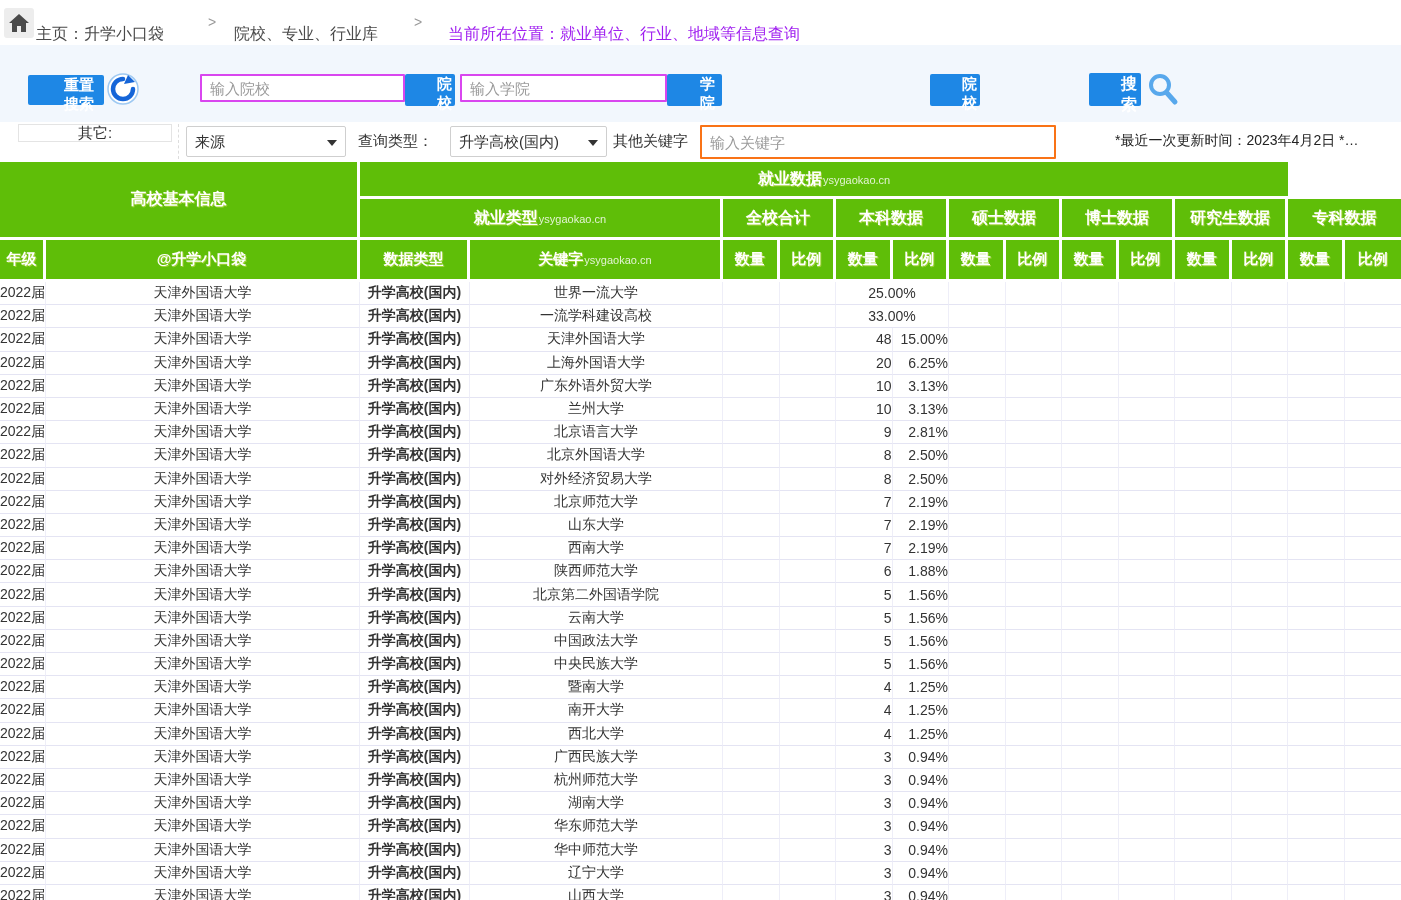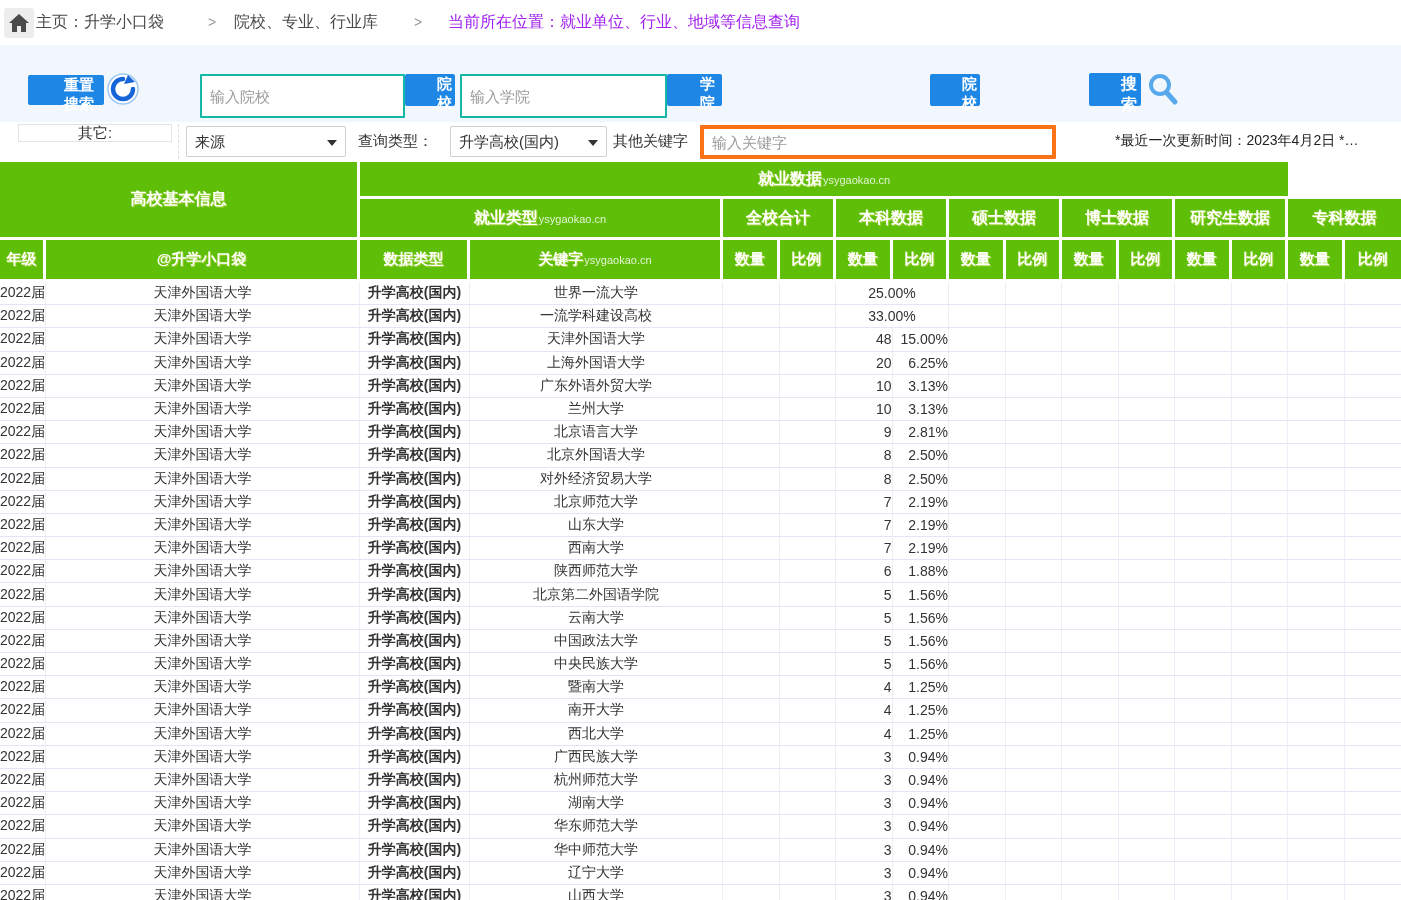--- a/index.html
+++ b/index.html
@@ -2,31 +2,31 @@
 <html><head>
 <meta charset="utf-8">
 <style>
   html,body{margin:0;padding:0;}
   .page{position:relative;width:1401px;height:900px;overflow:hidden;background:#fff;
         font-family:"Liberation Sans","DejaVu Sans",sans-serif;color:#333;}
   
   .topbar{position:absolute;left:0;top:0;width:1401px;height:45px;background:#fff;border-bottom:1px solid #f1f1f1;}
   .home-box{position:absolute;left:4px;top:8px;width:30px;height:30px;background:#ededed;border-radius:3px;
             display:flex;align-items:center;justify-content:center;cursor:pointer;}
-  .crumb{position:absolute;top:12px;font-size:16px;color:#4a4a4a;white-space:nowrap;}
+  .crumb{position:absolute;top:24px;font-size:16px;color:#4a4a4a;white-space:nowrap;}
   .crumb.link{cursor:pointer;}
   .crumb.sep{color:#999;font-size:14px;top:14px;}
   .crumb.current{color:#a020f0;}
   
   .searchband{position:absolute;left:0;top:45px;width:1401px;height:77px;background:#f2f7fd;}
   .btn{position:absolute;background:#1e87e5;color:#fff;border:none;border-radius:2px;
        font-weight:bold;font-size:15px;font-family:inherit;cursor:pointer;padding-left:32px;}
   .btn-reset{left:28px;top:30px;width:76px;height:30px;}
   .icon-refresh{position:absolute;left:107px;top:28px;width:32px;height:32px;cursor:pointer;}
-  .inp{position:absolute;height:44px;box-sizing:border-box;border:2px solid #14b8a6;border-radius:1px;
+  .inp{position:absolute;height:28px;box-sizing:border-box;border:2px solid #d946ef;border-radius:1px;
        padding:0 8px;font-size:15px;font-family:inherit;color:#333;background:#fff;}
   .inp::placeholder{color:#9a9a9a;}
   .inp-college{left:200px;top:29px;width:205px;}
   .btn-college{left:405px;top:29px;width:50px;height:32px;}
   .inp-school{left:460px;top:29px;width:207px;}
   .btn-school{left:667px;top:29px;width:55px;height:32px;}
   .inp-major{left:727px;top:29px;width:203px;}
   .btn-major{left:930px;top:29px;width:50px;height:32px;}
   .btn-search{left:1089px;top:28px;width:52px;height:33px;font-size:16px;}
   .icon-magnifier{position:absolute;left:1146px;top:27px;width:34px;height:34px;cursor:pointer;}
@@ -37,21 +37,21 @@
   .dash-sep{position:absolute;left:178px;top:2px;height:35px;border-left:1px dashed #ddd;}
   .sel{position:absolute;height:31px;box-sizing:border-box;border:1px solid #cfcfcf;border-radius:2px;background:#fff;
        font-size:15px;line-height:29px;padding:0 22px 0 8px;cursor:pointer;}
   .sel .chev{position:absolute;right:8px;top:13px;width:0;height:0;border-left:5px solid transparent;
              border-right:5px solid transparent;border-top:6px solid #333;}
   .sel-source{left:186px;top:4px;width:160px;}
   .lbl{position:absolute;top:10px;font-size:15px;color:#333;white-space:nowrap;}
   .lbl-qtype{left:358px;}
   .sel-qtype{left:450px;top:4px;width:157px;}
   .lbl-okw{left:613px;}
-  .inp-keyword{left:700px;top:3px;width:356px;height:34px;border:4px solid #f97316;}
+  .inp-keyword{left:700px;top:3px;width:356px;height:34px;border:2px solid #f97316;}
   .update-time{position:absolute;left:1115px;top:10px;font-size:14px;color:#222;white-space:nowrap;}
   
   .grid{position:absolute;left:0;top:162px;width:1401px;border-collapse:separate;border-spacing:0;table-layout:fixed;}
   .grid th,.grid td{box-sizing:border-box;padding:0;overflow:hidden;white-space:nowrap;}
   .gh{background:#5fbe08;color:#fff;font-weight:bold;font-size:16px;text-align:center;vertical-align:middle;
       border-right:3px solid #fff;border-bottom:3px solid #fff;
       text-shadow:1px 1px 0 rgba(210,225,90,0.55);}
   .gh.last{border-right:none;}
   .gh.sub{font-size:15px;}
   .wm{font-size:11px;font-weight:normal;color:rgba(255,255,255,0.82);text-shadow:none;margin-left:1px;}

